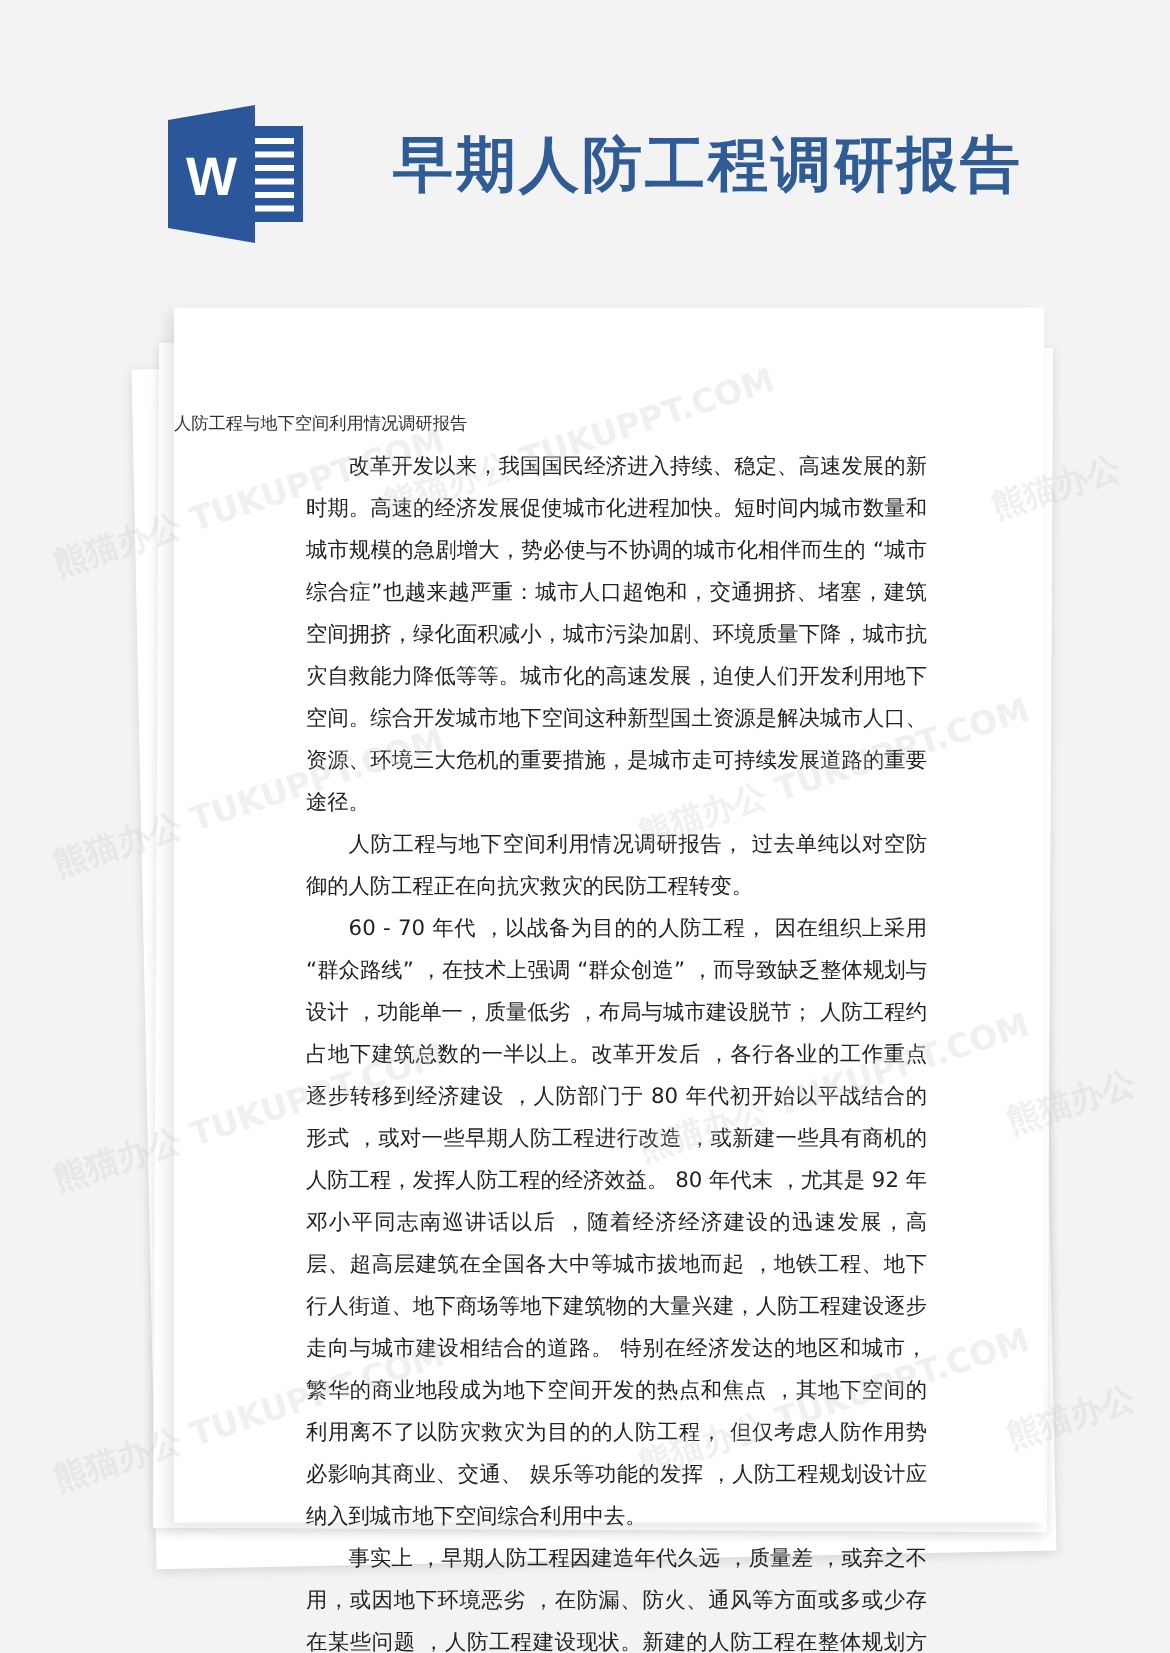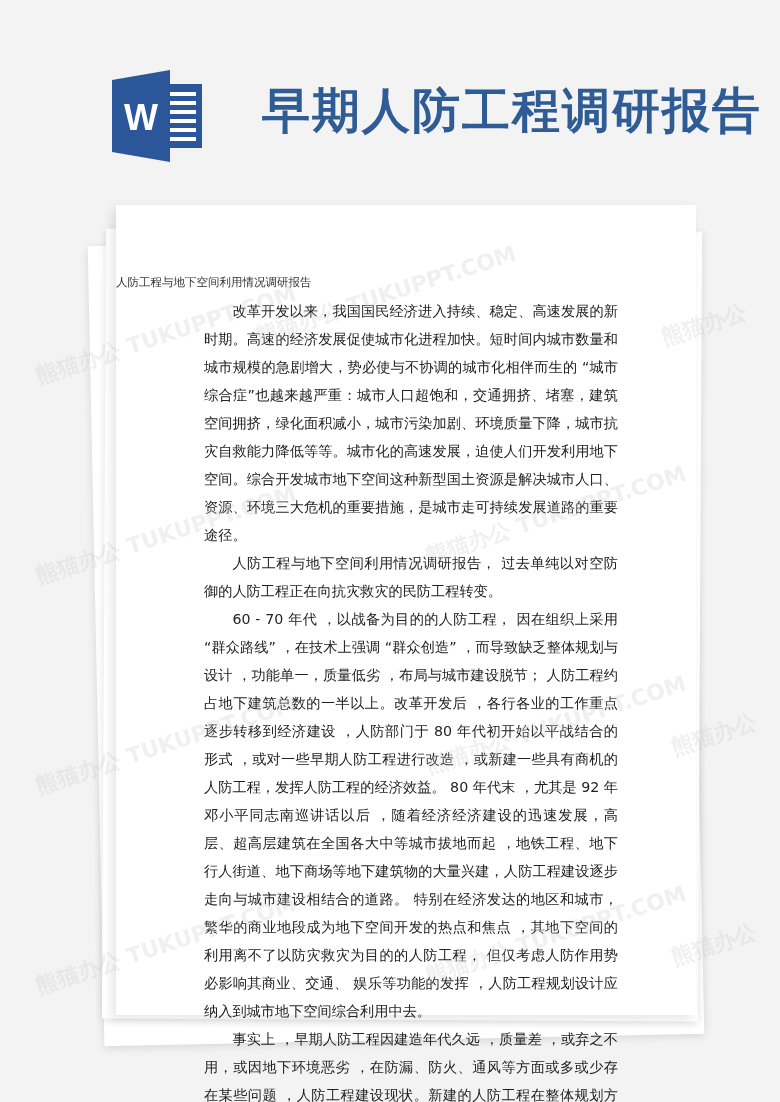--- a/index.html
+++ b/index.html
@@ -11,21 +11,21 @@
   }
   .header {
     position: absolute; left: 0; top: 0; width: 780px; height: 200px;
   }
   .word-icon {
     position: absolute; left: 108px; top: 68px; width: 100px; height: 96px;
   }
   .title {
     position: absolute; left: 262px; top: 80px;
     font-family: "DejaVu Serif", "Liberation Serif", serif;
-    font-size: 48px; font-weight: bold; color: #2f5c95;
+    font-size: 40px; font-weight: bold; color: #2f5c95;
     letter-spacing: 2px; white-space: nowrap; line-height: 60px;
   }
   .sheet-back {
     position: absolute; background: #fff;
     box-shadow: 0 2px 8px rgba(0,0,0,0.12);
   }
   .sheet-back.one {
     left: 96px; top: 240px; width: 600px; height: 800px;
     transform: rotate(-1.2deg);
   }

